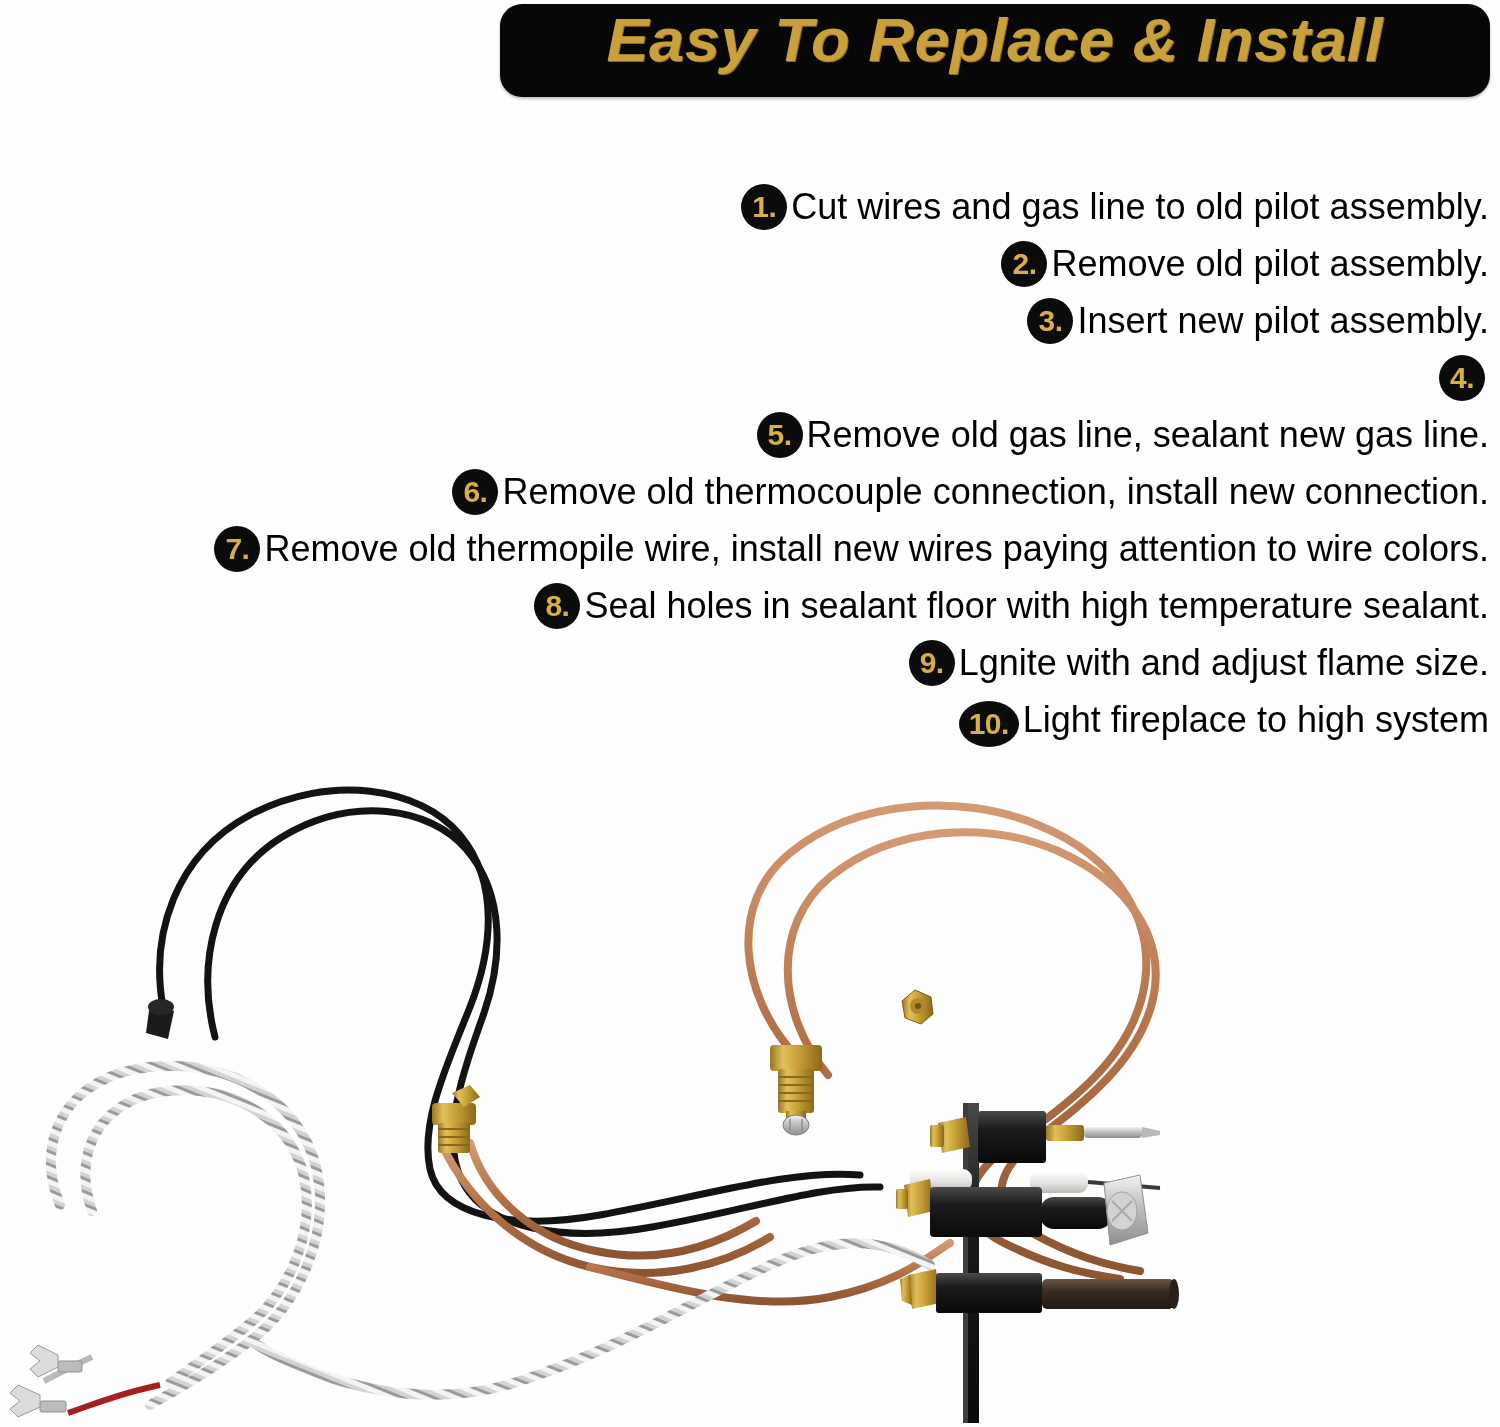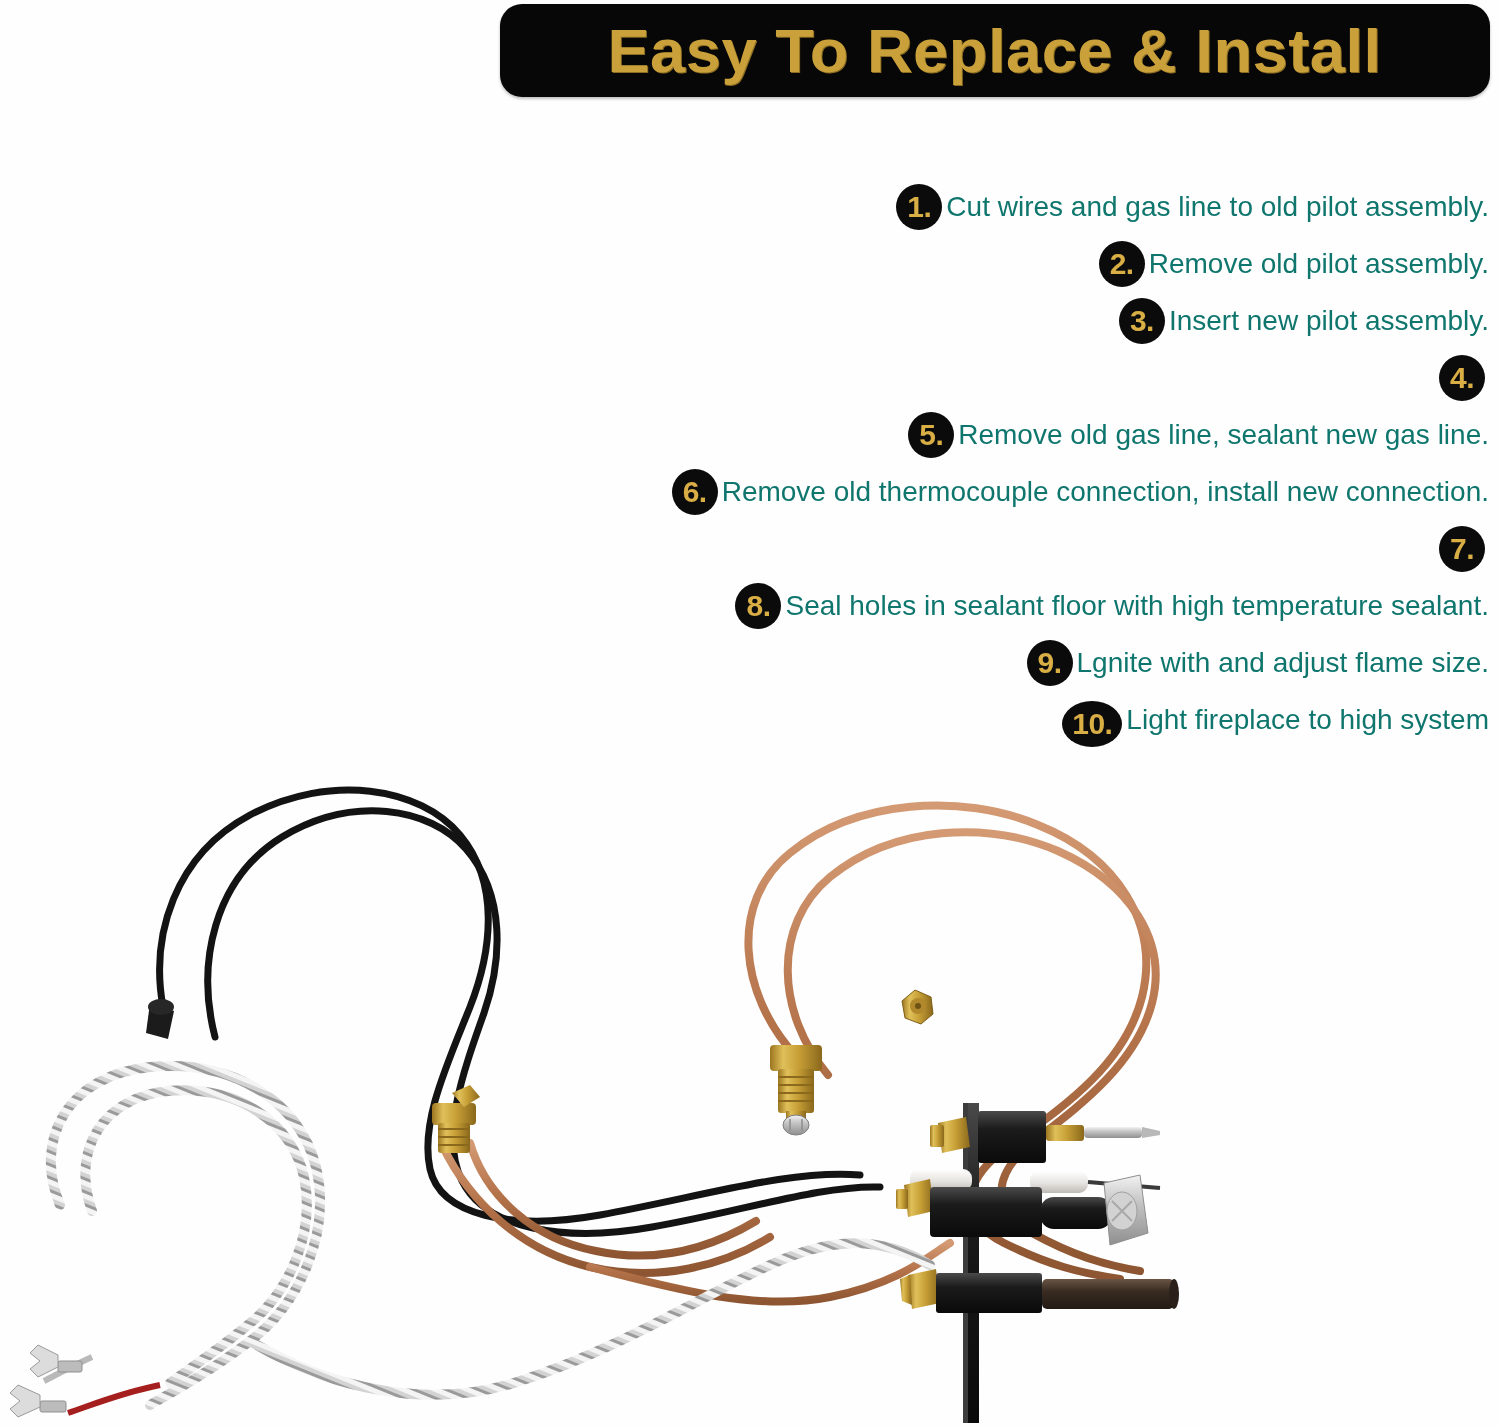--- a/index.html
+++ b/index.html
@@ -7,22 +7,23 @@
   body{
     width:1500px;height:1427px;position:relative;overflow:hidden;
     font-family:"Liberation Sans","DejaVu Sans",sans-serif;
     background:#fefefe;
   }
 
   
   #banner{
     position:absolute; left:500px; top:4px; width:990px; height:93px;
     background:#070707; border-radius:22px;
-    display:flex; align-items:center; justify-content:center;
+    display:flex; justify-content:center;
     box-shadow:0 2px 3px rgba(0,0,0,.25);
+    font-style:italic;
   }
   #banner-text{
     color:#c9a03a;
     font-size:62px; font-weight:bold; letter-spacing:.5px;
     font-family:"Liberation Sans Narrow","Liberation Sans",sans-serif;
     transform:scaleX(1.02);
     white-space:nowrap;
     text-shadow:1px 1px 0 #8a6c22;
   }
 
@@ -41,22 +42,22 @@
     background:#0b0b0b;
     color:#d8ae45;
     display:flex;align-items:center;justify-content:center;
     font-size:30px;font-weight:bold;line-height:1;
     font-family:"Liberation Sans Narrow","Liberation Sans",sans-serif;
     margin-right:4px;
     letter-spacing:-.5px;
   }
   .badge.wide{width:60px;border-radius:50%/50%;margin-top:8px;}
   .step-text{
-    color:#0f766e;
-    font-size:28px;
+    color:#000000;
+    font-size:36px;
     font-family:"Liberation Sans Narrow","Liberation Sans",sans-serif;
     line-height:1;
     transform:scaleX(1.0);
   }
 
   
   #photo{
     position:absolute; left:0; top:745px; width:1500px; height:682px;
   }
   #photo svg{display:block;width:1500px;height:682px;}
@@ -94,20 +95,21 @@
     <span class="step-text">Remove old gas line, sealant new gas line.</span>
   </div>
 
   <div class="step">
     <span class="badge">6.</span>
     <span class="step-text">Remove old thermocouple connection, install new connection.</span>
   </div>
 
   <div class="step">
     <span class="badge">7.</span>
+    <span class="step-text">Remove old thermopile wire, install new wires paying attention to wire colors.</span>
   </div>
 
   <div class="step">
     <span class="badge">8.</span>
     <span class="step-text">Seal holes in sealant floor with high temperature sealant.</span>
   </div>
 
   <div class="step">
     <span class="badge">9.</span>
     <span class="step-text">Lgnite with and adjust flame size.</span>

